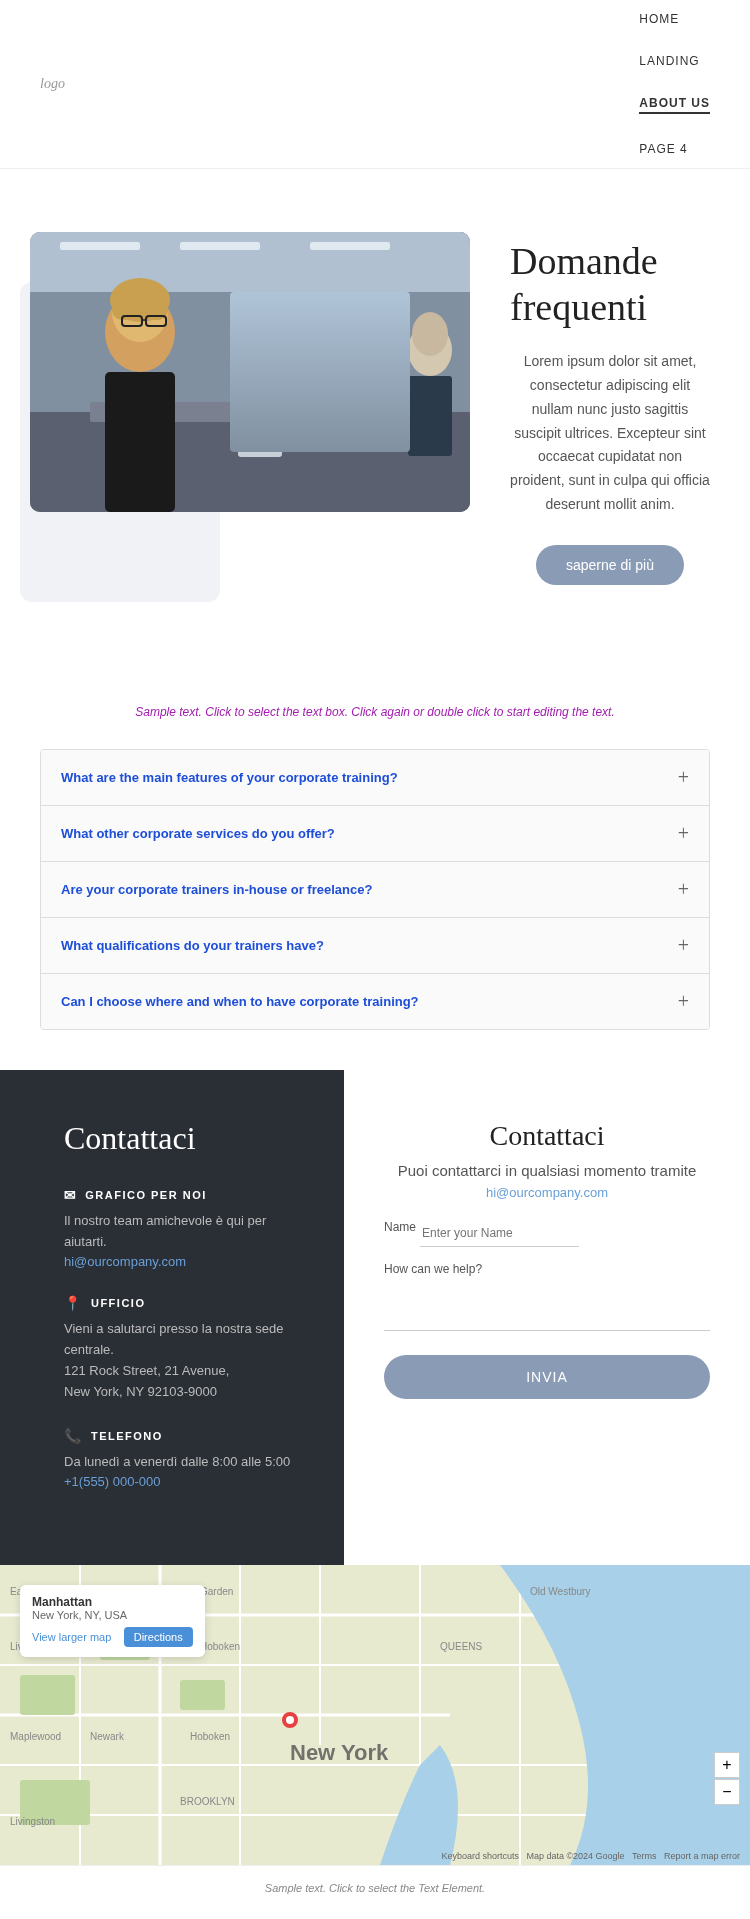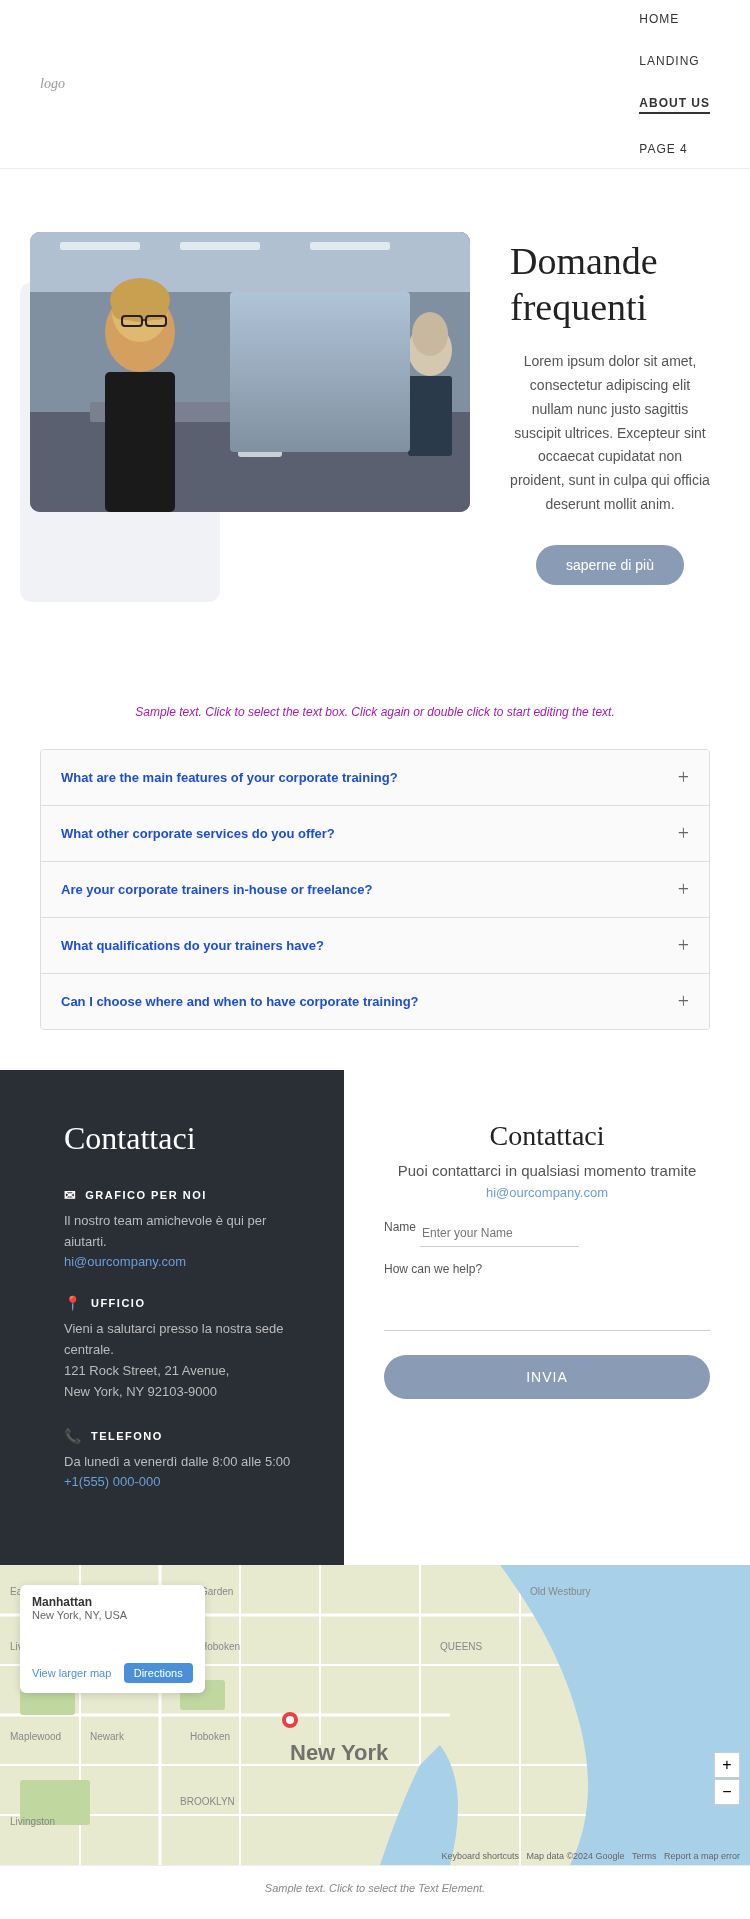--- a/index.html
+++ b/index.html
@@ -332,21 +332,21 @@
       <text x="10" y="260" font-family="Arial" font-size="10" fill="#888">Livingston</text>
 
       <circle cx="290" cy="155" r="8" fill="#e84040"></circle>
       <circle cx="290" cy="155" r="4" fill="#fff"></circle>
     </svg>
 
     <div class="map-info-box">
       <div class="map-info-location">Manhattan</div>
       <div class="map-info-address">New York, NY, USA</div>
       <a class="map-info-link">View larger map</a>
-      <button class="map-directions-btn" style="position:static;margin-left:8px;margin-top:36px;">Directions</button>
+      <button class="map-directions-btn" style="position:static;margin-left:8px;">Directions</button>
     </div>
 
     <div class="map-zoom-controls">
       <button class="map-zoom-btn">+</button>
       <button class="map-zoom-btn">−</button>
     </div>
 
     <div style="position:absolute;bottom:4px;right:10px;font-size:9px;color:#666;font-family:Arial">
       Keyboard shortcuts &nbsp; Map data ©2024 Google &nbsp; Terms &nbsp; Report a map error
     </div>

